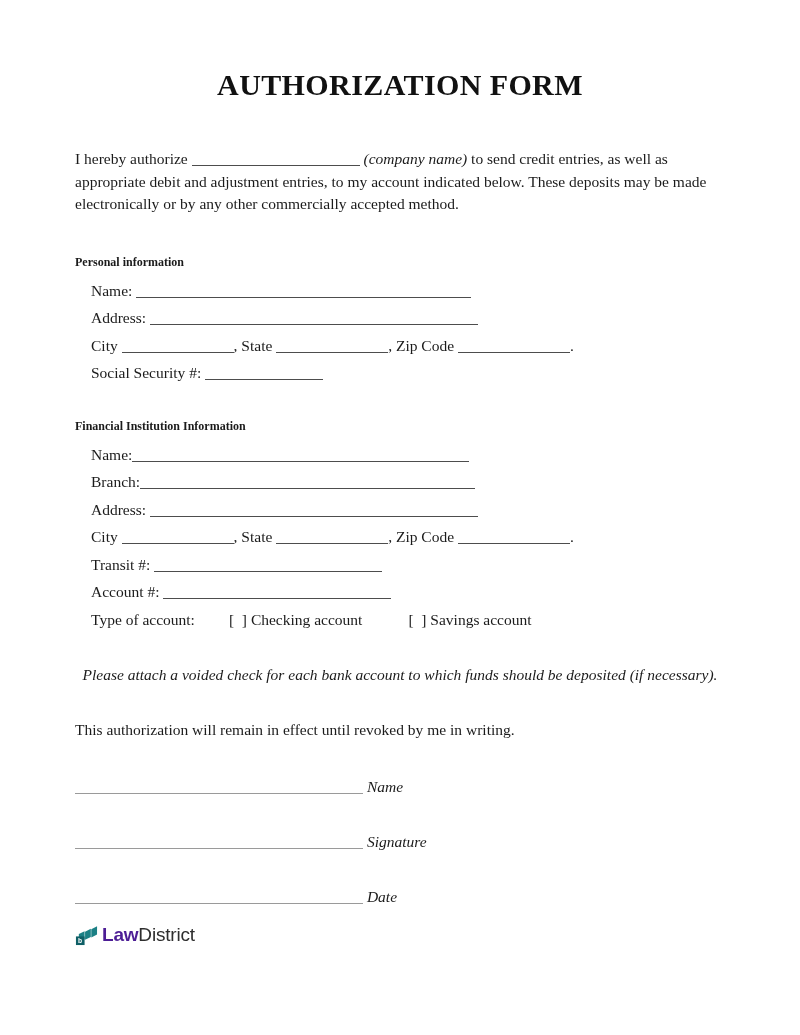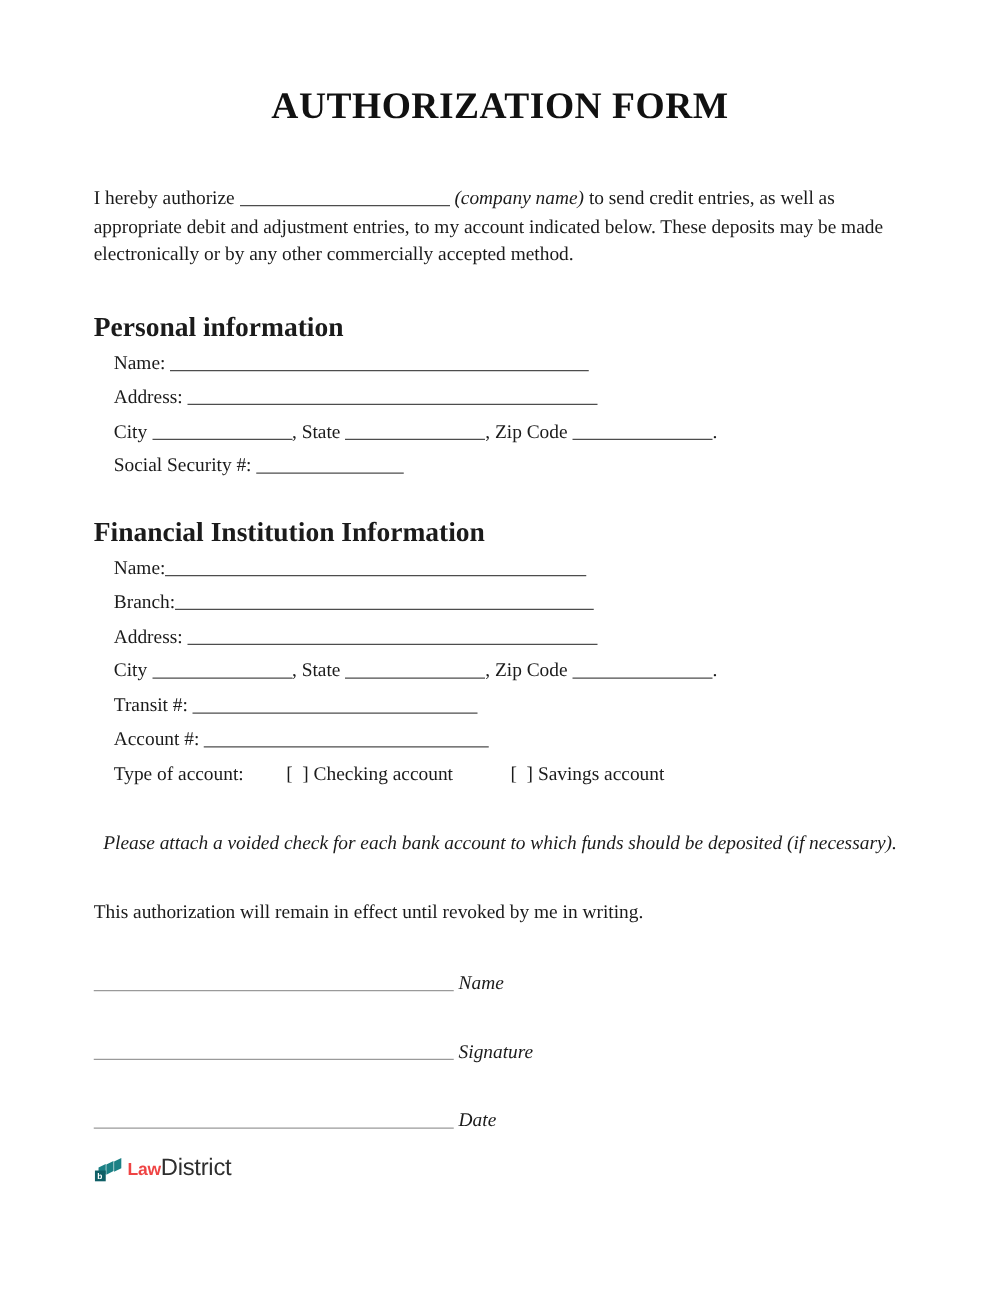--- a/index.html
+++ b/index.html
@@ -39,21 +39,21 @@
   .bl-address { width: 328px; }
   .bl-city    { width: 112px; }
   .bl-ssn     { width: 118px; }
   .bl-finname { width: 337px; }
   .bl-branch  { width: 335px; }
   .bl-transit { width: 228px; }
   .bl-account { width: 228px; }
 
   
   .section-heading {
-    font-size: 22px;
+    font-size: 12px;
     font-weight: bold;
     line-height: 20px;
     margin: 36px 0 0 0;
   }
   .section-heading.financial { margin-top: 29px; }
 
   .rows { margin-top: 5px; margin-left: 16px; }
   .row { line-height: 27.5px; white-space: nowrap; }
 
   .pre { white-space: pre; }
@@ -78,21 +78,21 @@
   .sig-label { font-style: italic; }
 
   
   .footer-logo {
     margin-top: 16px;
     display: flex;
     align-items: center;
     font-family: "Liberation Sans", sans-serif;
   }
   .logo-icon { width: 23px; height: 23px; margin-right: 4px; }
-  .logo-law { font-weight: 700; font-size: 14px; color: #ef4444; letter-spacing: -0.2px; }
+  .logo-law { font-weight: 700; font-size: 19px; color: #4c1d95; letter-spacing: -0.2px; }
   .logo-district { font-weight: 400; font-size: 19px; color: #2e2e2e; letter-spacing: -0.2px; }
 </style>
 </head>
 <body>
 
 <div class="page">
 
   <div class="title">
     <div>AUTHORIZATION FORM</div>
   </div>

